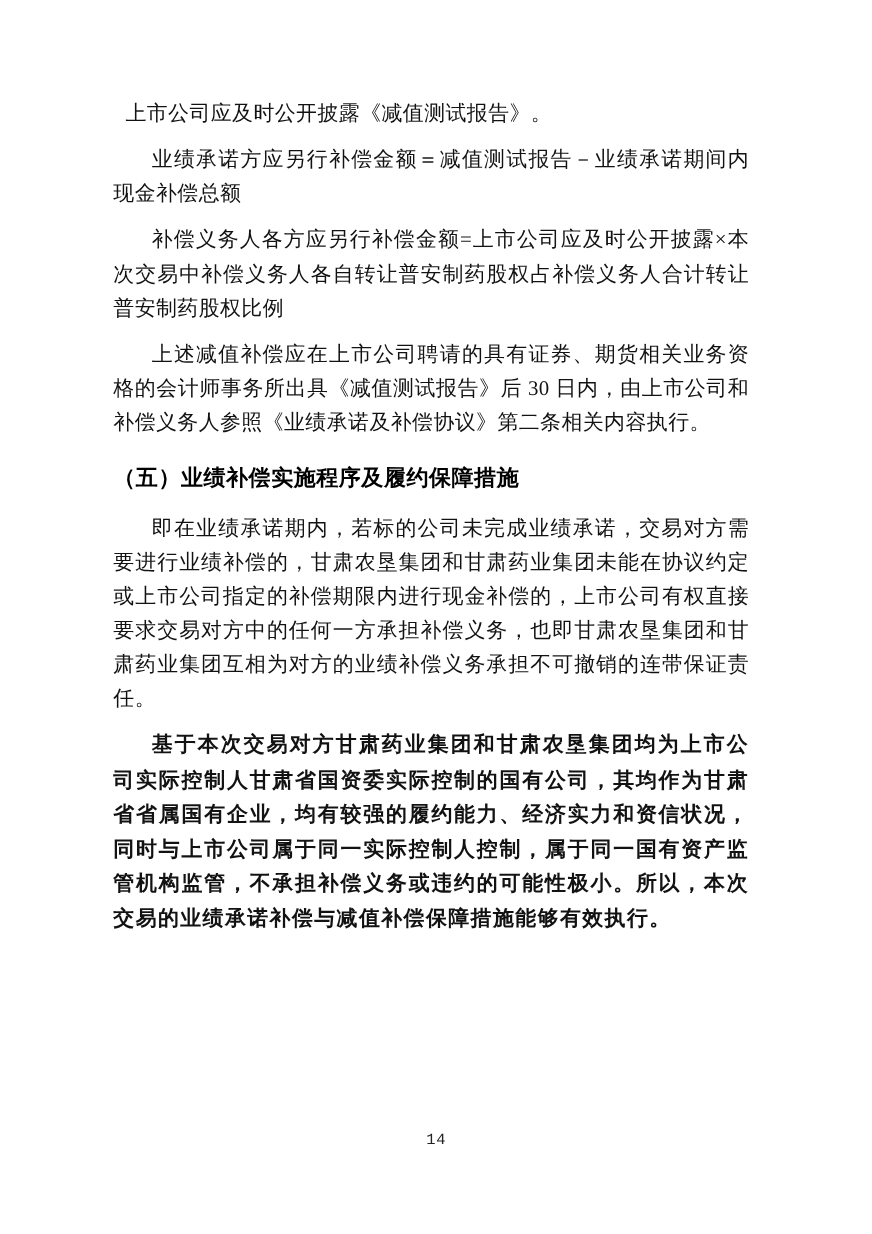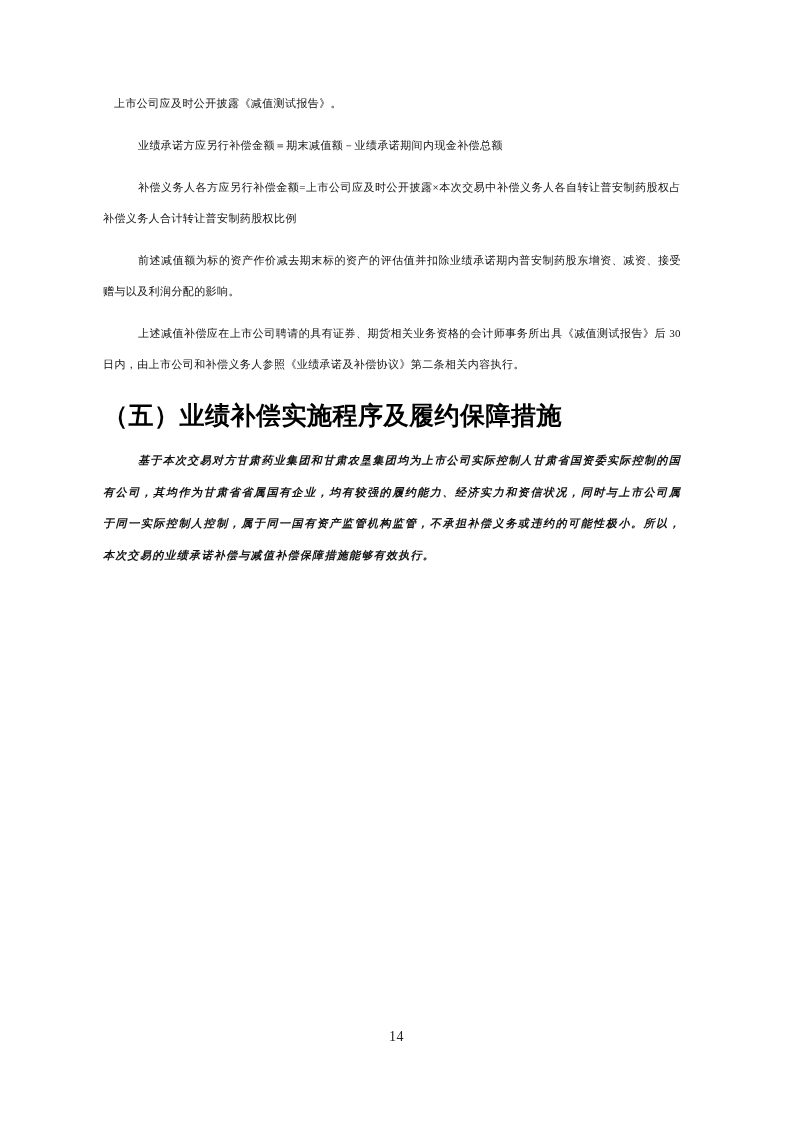--- a/index.html
+++ b/index.html
@@ -16,80 +16,80 @@
     color: #121212;
     overflow: hidden;
   }
   .content {
     position: absolute;
     left: 103px;
     top: 88px;
     width: 578px;
   }
   p.body {
-    font-size: 11px;
+    font-size: 19px;
     line-height: 31px;
     margin: 0 0 11px 0;
     text-align: justify;
     text-justify: inter-character;
     letter-spacing: 0.4px;
   }
   p.cont {
     text-indent: 11px;
   }
   p.ind {
     text-indent: 35px;
   }
   h2.heading {
     font-family: "Liberation Sans", "DejaVu Sans", sans-serif;
     font-weight: bold;
-    font-size: 25px;
+    font-size: 20px;
     line-height: 26px;
     color: #000000;
     margin: 22px 0 17px 0;
     letter-spacing: 0.5px;
   }
   p.emphasis {
     font-weight: bold;
-    font-style: italic;
     letter-spacing: 1.3px;
     line-height: 31.5px;
     margin-bottom: 4px;
   }
   .page-number {
     position: absolute;
     top: 1029px;
     left: 0;
     width: 100%;
     text-align: center;
     font-size: 14px;
     color: #222222;
     letter-spacing: 0.5px;
+    font-family: Liberation Mono, monospace;
   }
 </style>
 </head>
 <body>
 
 <div class="page">
   <div class="content">
 
     <p class="body cont">上市公司应及时公开披露《减值测试报告》。</p>
 
 
-    <p class="body ind">业绩承诺方应另行补偿金额＝期末减值额－业绩承诺期间内现金补偿总额</p>
+    <p class="body ind">业绩承诺方应另行补偿金额＝减值测试报告－业绩承诺期间内现金补偿总额</p>
 
     <p class="body ind">补偿义务人各方应另行补偿金额=上市公司应及时公开披露×本次交易中补偿义务人各自转让普安制药股权占补偿义务人合计转让普安制药股权比例</p>
 
-    <p class="body ind">前述减值额为标的资产作价减去期末标的资产的评估值并扣除业绩承诺期内普安制药股东增资、减资、接受赠与以及利润分配的影响。</p>
 
     <p class="body ind">上述减值补偿应在上市公司聘请的具有证券、期货相关业务资格的会计师事务所出具《减值测试报告》后 30 日内，由上市公司和补偿义务人参照《业绩承诺及补偿协议》第二条相关内容执行。</p>
 
 
     <h2 class="heading">（五）业绩补偿实施程序及履约保障措施</h2>
 
 
+    <p class="body ind">即在业绩承诺期内，若标的公司未完成业绩承诺，交易对方需要进行业绩补偿的，甘肃农垦集团和甘肃药业集团未能在协议约定或上市公司指定的补偿期限内进行现金补偿的，上市公司有权直接要求交易对方中的任何一方承担补偿义务，也即甘肃农垦集团和甘肃药业集团互相为对方的业绩补偿义务承担不可撤销的连带保证责任。</p>
 
     <p class="body ind emphasis">基于本次交易对方甘肃药业集团和甘肃农垦集团均为上市公司实际控制人甘肃省国资委实际控制的国有公司，其均作为甘肃省省属国有企业，均有较强的履约能力、经济实力和资信状况，同时与上市公司属于同一实际控制人控制，属于同一国有资产监管机构监管，不承担补偿义务或违约的可能性极小。所以，本次交易的业绩承诺补偿与减值补偿保障措施能够有效执行。</p>
 
   </div>
 
   <div class="page-number">14</div>
 </div>
 
 </body></html>

